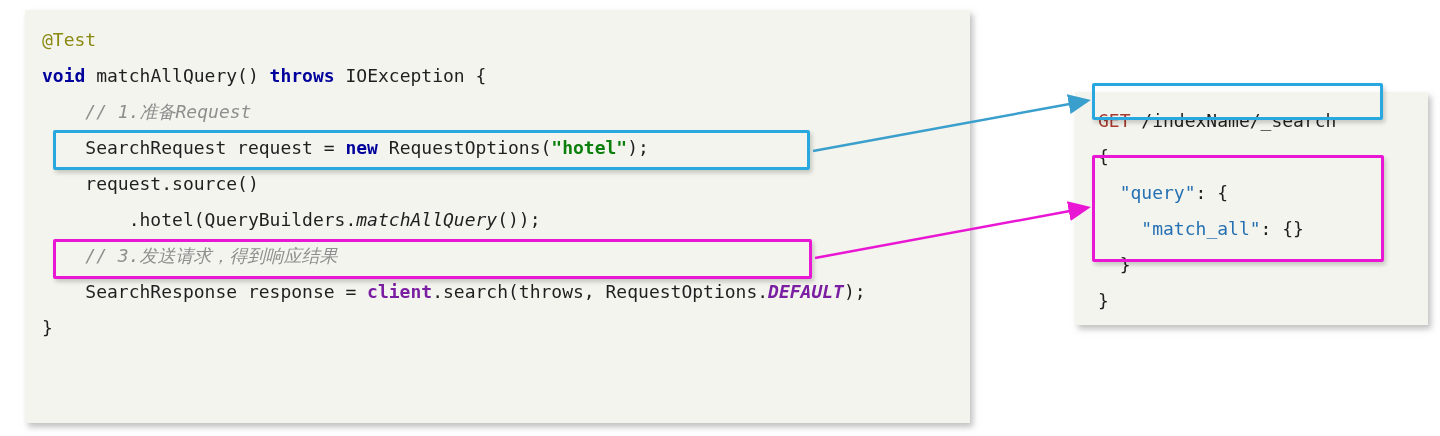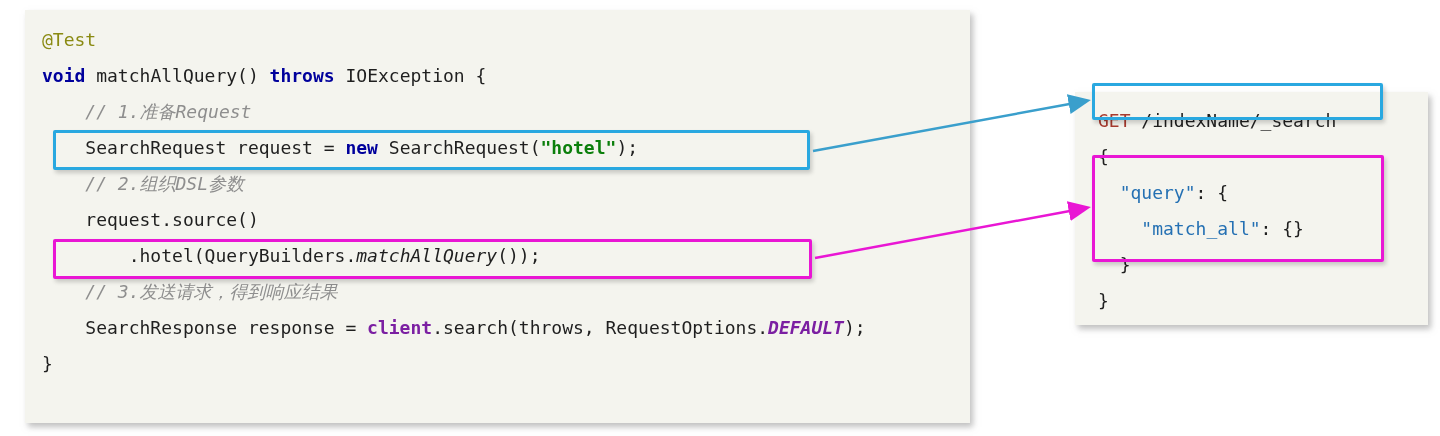--- a/index.html
+++ b/index.html
@@ -67,22 +67,21 @@
 </style>
 </head>
 <body>
 
 <div class="stage">
 
   <div class="panel code">
       <div class="code-line"><span class="tok-annotation">@Test</span></div>
       <div class="code-line"><span class="tok-keyword">void</span><span class="tok-plain"> matchAllQuery() </span><span class="tok-keyword">throws</span><span class="tok-plain"> IOException {</span></div>
       <div class="code-line"><span class="tok-comment">    // 1.准备Request</span></div>
-      <div class="code-line"><span class="tok-plain">    SearchRequest request = </span><span class="tok-keyword">new</span><span class="tok-plain"> SearchRequest(</span><span class="tok-string">"hotel"</span><span class="tok-plain">);</span></div>
-      <div class="code-line"><span class="tok-comment">    // 2.组织DSL参数</span></div>
+      <div class="code-line"><span class="tok-plain">    SearchRequest request = </span><span class="tok-keyword">new</span><span class="tok-plain"> RequestOptions(</span><span class="tok-string">"hotel"</span><span class="tok-plain">);</span></div>
       <div class="code-line"><span class="tok-plain">    request.source()</span></div>
       <div class="code-line"><span class="tok-plain">        .hotel(QueryBuilders.</span><span class="tok-static-method">matchAllQuery</span><span class="tok-plain">());</span></div>
       <div class="code-line"><span class="tok-comment">    // 3.发送请求，得到响应结果</span></div>
       <div class="code-line"><span class="tok-plain">    SearchResponse response = </span><span class="tok-field">client</span><span class="tok-plain">.search(throws, RequestOptions.</span><span class="tok-constant">DEFAULT</span><span class="tok-plain">);</span></div>
       <div class="code-line"><span class="tok-plain">}</span></div>
     </div>
 
   <div class="panel dsl">
       <div class="code-line"><span class="tok-http-method">GET</span><span class="tok-plain"> /indexName/_search</span></div>
       <div class="code-line"><span class="tok-plain">{</span></div>

